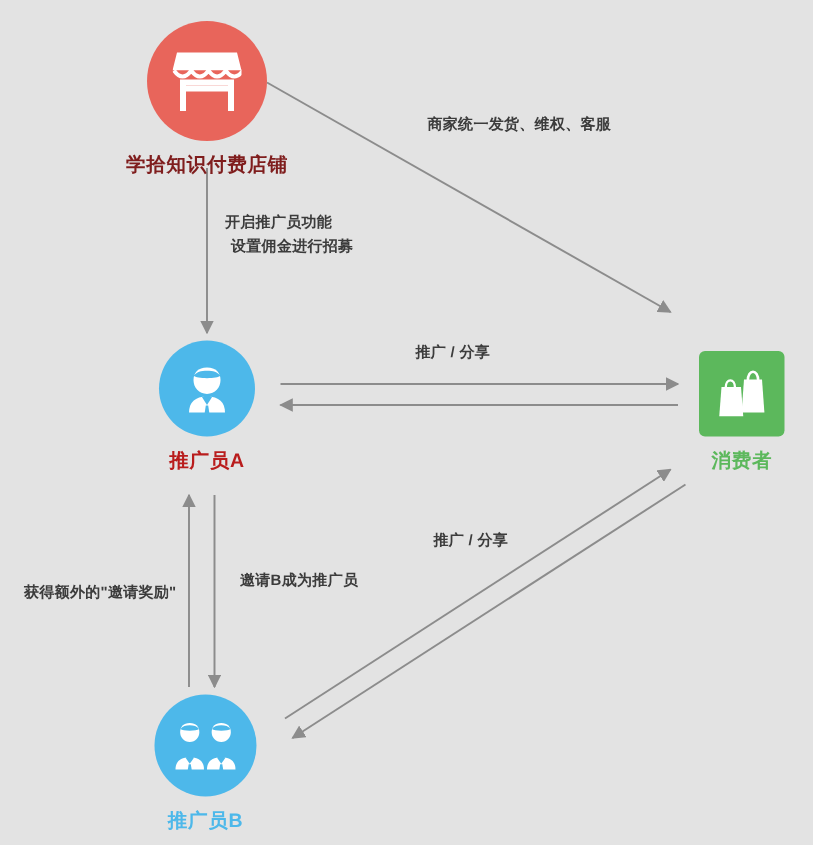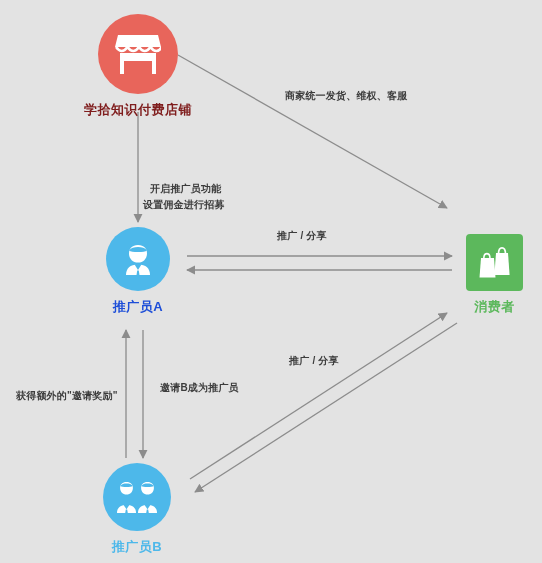--- a/index.html
+++ b/index.html
@@ -49,21 +49,21 @@
   }
   .edge-label {
     position: absolute;
     font-size: 10px;
     font-weight: bold;
     color: #3c3c3c;
     white-space: nowrap;
     line-height: 15px;
     letter-spacing: 0.2px;
   }
-  .edge-label.center { text-align: right; margin-top: 40px; }
+  .edge-label.center { text-align: right; }
 </style>
 </head>
 <body>
 
 <div id="canvas">
 
   <svg id="edges" viewBox="0 0 542 563" xmlns="http://www.w3.org/2000/svg">
     <defs>
       <marker id="ah" viewBox="0 0 10 10" refX="9" refY="5" markerWidth="7" markerHeight="7" orient="auto-start-reverse">
         <path d="M 0 0 L 10 5 L 0 10 z" fill="#8c8c8c"></path>
@@ -104,21 +104,21 @@
   <div class="node" style="left:106px; top:227px; width:64px;">
     <div class="node-badge circle" style="width:64px; height:64px; background:#4db8ea;">
       <svg width="36" height="36" viewBox="0 0 36 36" xmlns="http://www.w3.org/2000/svg">
         <path d="M18 4 c6 0 9 3.6 9 8.4 c0 5.2 -3.6 9.2 -9 9.2 c-5.4 0 -9 -4 -9 -9.2 C9 7.6 12 4 18 4 Z" fill="#ffffff"></path>
         <path d="M9 9.5 c2 -2.6 5 -3.4 9 -3.4 c4 0 7 0.8 9 3.4 c-1.4 1 -4.6 1.6 -9 1.6 c-4.4 0 -7.6 -0.6 -9 -1.6 Z" fill="#4db8ea"></path>
         <path d="M6 34 c0 -6.6 4 -10.6 12 -10.6 c8 0 12 4 12 10.6 Z" fill="#ffffff"></path>
         <path d="M14.6 23.6 L18 29 L21.4 23.6 L18 22.3 Z" fill="#4db8ea"></path>
         <path d="M17.2 29.4 h1.6 l0.9 6 h-3.4 Z" fill="#4db8ea"></path>
       </svg>
     </div>
-    <div class="node-label" style="color:#1d4ed8;">推广员A</div>
+    <div class="node-label" style="color:#b91c1c;">推广员A</div>
   </div>
 
   <div class="node" style="left:466px; top:234px; width:57px;">
     <div class="node-badge rounded" style="width:57px; height:57px; background:#5cb85c;">
       <svg width="36" height="34" viewBox="0 0 36 34" xmlns="http://www.w3.org/2000/svg">
         <path d="M19 7 h12 l1.6 22 h-15.2 Z" fill="#ffffff"></path>
         <path d="M21.5 8 c0 -4.2 1.8 -6.2 3.5 -6.2 c1.7 0 3.5 2 3.5 6.2" fill="none" stroke="#ffffff" stroke-width="1.7"></path>
         <path d="M4 12 h13 l1.5 19.5 h-16 Z" fill="#ffffff"></path>
         <path d="M6.8 12.6 c0 -3.4 1.6 -5 3.1 -5 c1.5 0 3.1 1.6 3.1 5" fill="none" stroke="#ffffff" stroke-width="1.6"></path>
         <path d="M4.4 12.6 h12.2 l0.3 3.4 h-12.8 Z" fill="#5cb85c" opacity="0"></path>
@@ -142,25 +142,25 @@
           <path d="M26.3 6 c1.4 -1.9 3.5 -2.5 6.2 -2.5 c2.7 0 4.8 0.6 6.2 2.5 c-1 0.7 -3.2 1.1 -6.2 1.1 c-3 0 -5.2 -0.4 -6.2 -1.1 Z" fill="#4db8ea"></path>
           <path d="M23 33 c0 -5.1 3.1 -8.1 9.5 -8.1 c6.4 0 9.5 3 9.5 8.1 Z" fill="#ffffff"></path>
           <path d="M29.6 25 L32.5 29.2 L35.4 25 L32.5 24 Z" fill="#4db8ea"></path>
           <path d="M31.8 29.5 h1.4 l0.7 4.2 h-2.8 Z" fill="#4db8ea"></path>
         </g>
       </svg>
     </div>
     <div class="node-label" style="color:#4db8ea;">推广员B</div>
   </div>
 
-  <div class="edge-label" style="left:285px; top:88px;">商家统一发货、维权、客服</div>
+  <div class="edge-label" style="left:285px; top:76px;">商家统一发货、维权、客服</div>
 
   <div class="edge-label center" style="left:150px; top:141px;">开启推广员功能</div>
 
-  <div class="edge-label center" style="left:143px; top:157px;">设置佣金进行招募</div>
+  <div class="edge-label center" style="left:154px; top:157px;">设置佣金进行招募</div>
 
   <div class="edge-label" style="left:277px; top:228px;">推广 / 分享</div>
 
 
   <div class="edge-label" style="left:16px; top:388px;">获得额外的"邀请奖励"</div>
 
   <div class="edge-label" style="left:160px; top:380px;">邀请B成为推广员</div>
 
   <div class="edge-label" style="left:289px; top:353px;">推广 / 分享</div>
 

